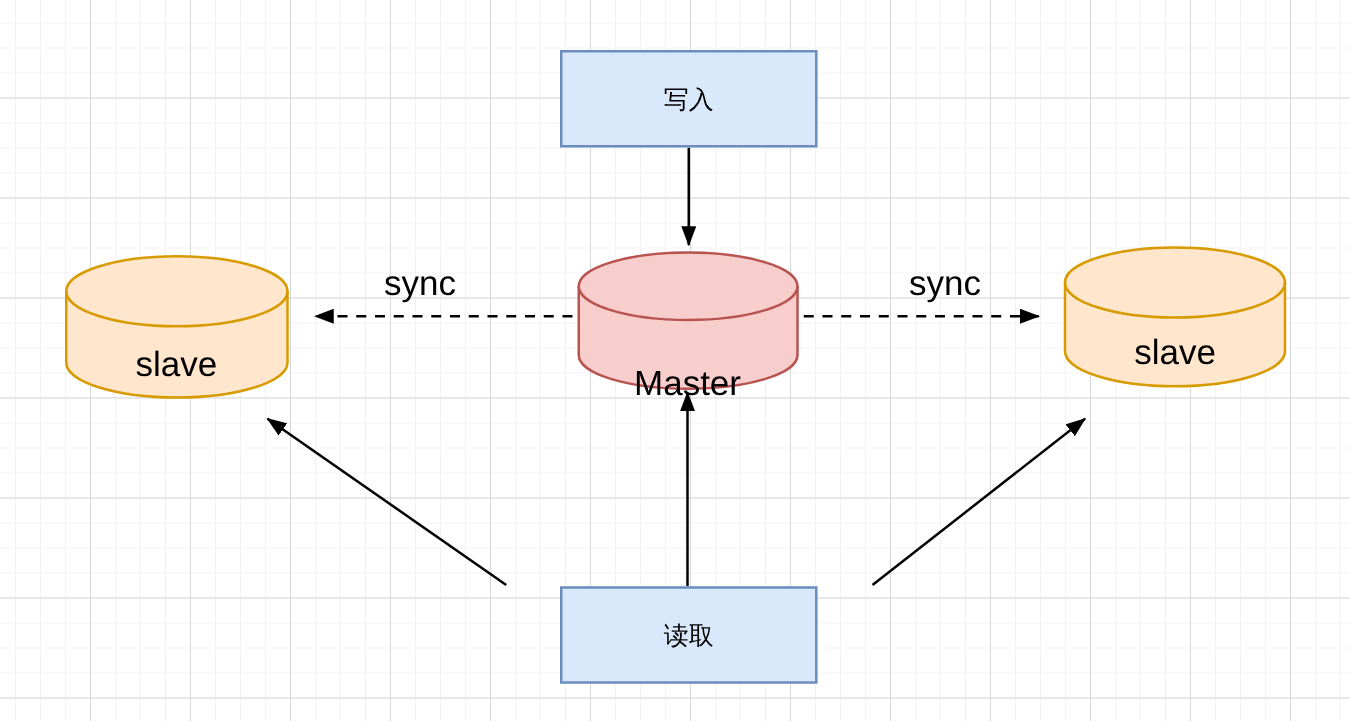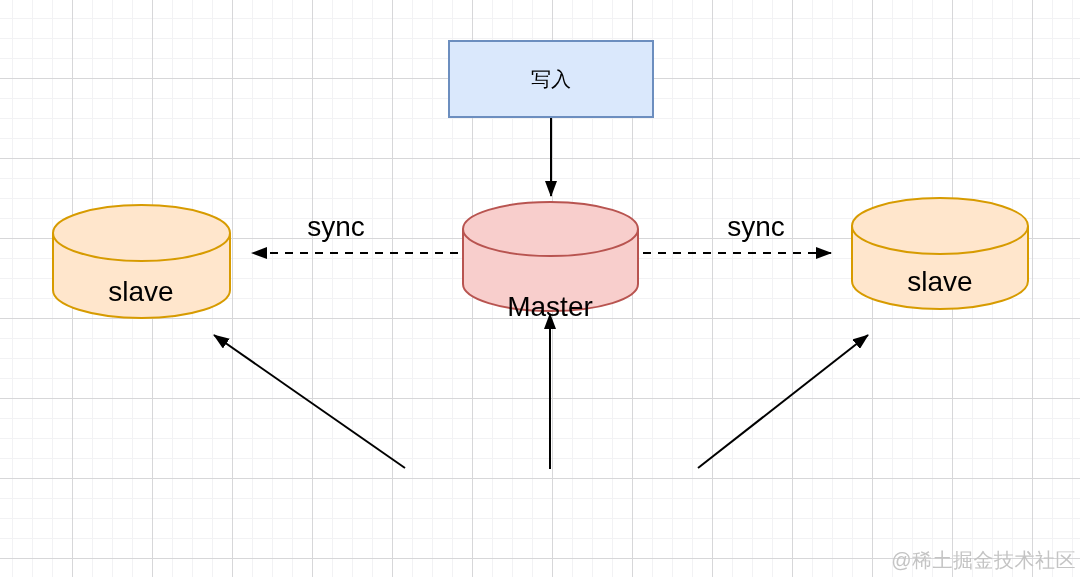--- a/index.html
+++ b/index.html
@@ -92,23 +92,25 @@
     <g>
       <path d="M852,226 A88,28 0 0 1 1028,226 L1028,281 A88,28 0 0 1 852,281 Z" stroke-width="2" fill="#ffe6cc" stroke="#d79b00"></path>
       <path d="M852,226 A88,28 0 0 0 1028,226" fill="none" stroke-width="2" stroke="#d79b00"></path>
     </g>
   </svg>
 
   <div class="node-box write-box">
     <span>写入</span>
   </div>
 
+  <div class="node-box read-box">
+    <span>读取</span>
+  </div>
 
   <div class="label master-label">Master</div>
   <div class="label slave-left-label">slave</div>
   <div class="label slave-right-label">slave</div>
 
   <div class="label sync-left-label">sync</div>
   <div class="label sync-right-label">sync</div>
 
-  <div class="watermark">@稀土掘金技术社区</div>
 
 </div>
 
 </body></html>

